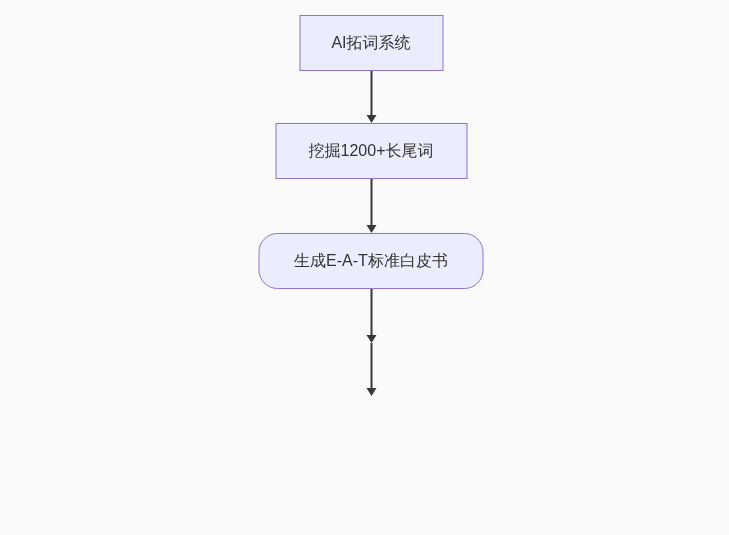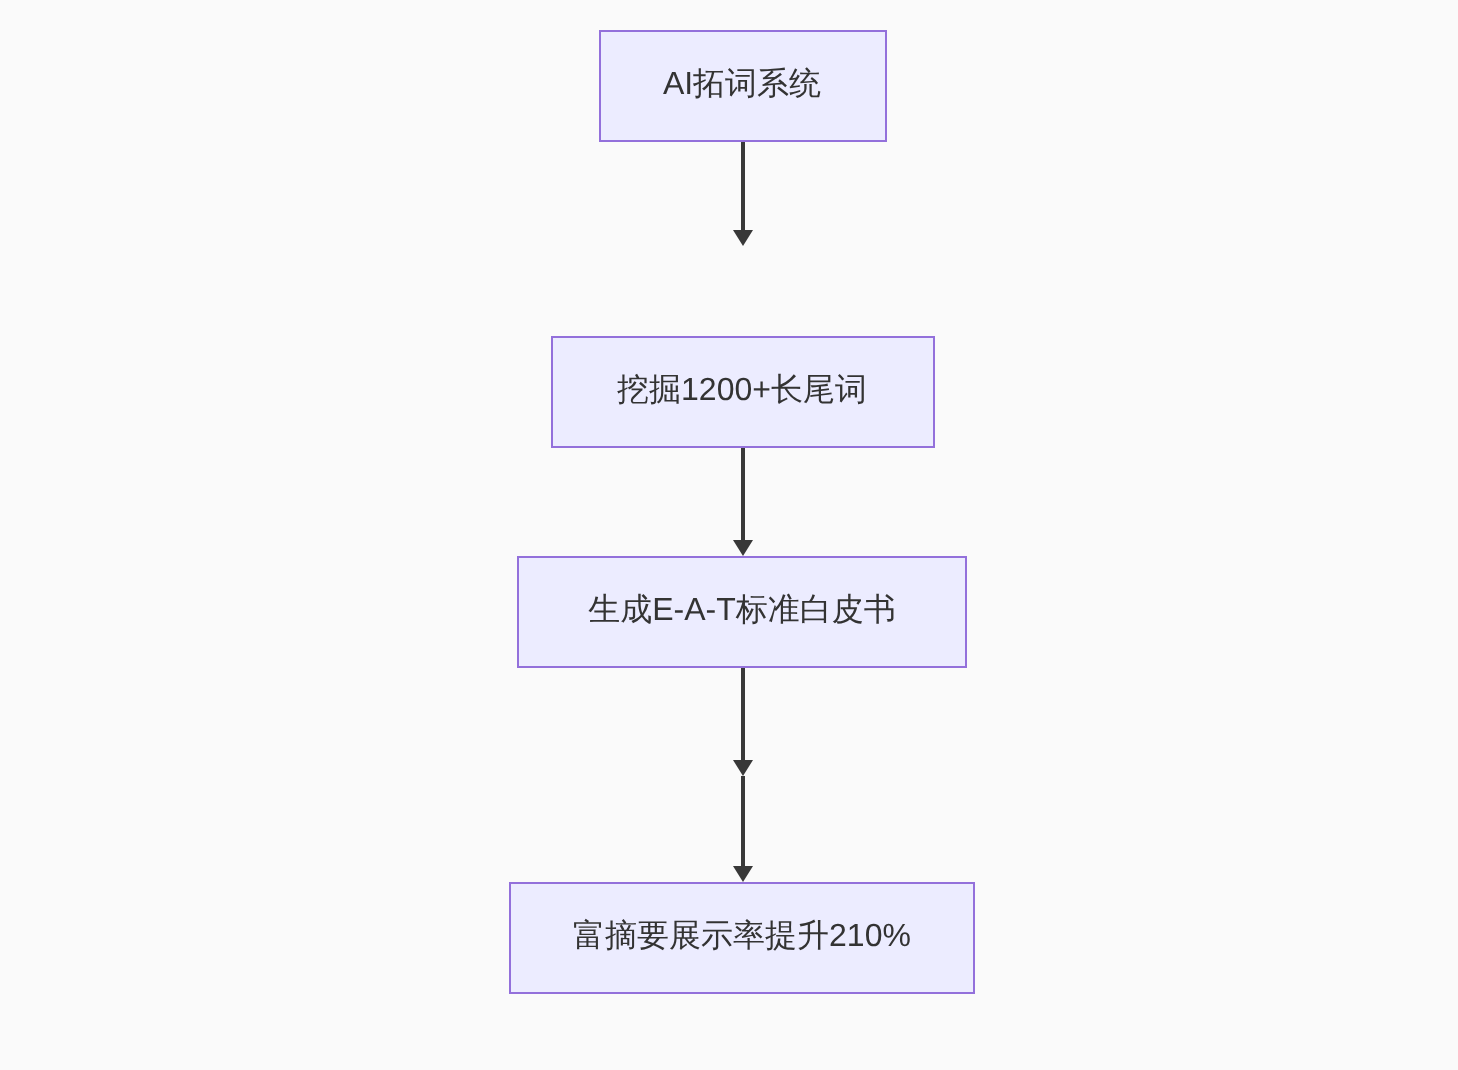--- a/index.html
+++ b/index.html
@@ -38,22 +38,22 @@
     align-items: center;
     justify-content: center;
     background: var(--node-fill);
     border: 1px solid var(--node-border);
     color: var(--node-text);
     font-size: 16px;
     line-height: 1;
     white-space: nowrap;
   }
   .node-1 { width: 144px; }
-  .node-2 { width: 192px; margin-top: 45px; }
-  .node-3 { width: 225px; }
+  .node-2 { width: 192px; }
+  .node-3 { width: 225px; border-radius: 19px; }
   .node-4 { width: 219px; }
   .node-5 { width: 233px; }
   .edge {
     display: flex;
     flex-direction: column;
     align-items: center;
   }
   .gap-1 { height: 52px; }
   .gap-2 { height: 54px; }
   .gap-3 { height: 54px; }
@@ -103,18 +103,15 @@
       <div class="edge-line"></div>
       <div class="edge-head"></div>
     </div>
 
 
     <div class="edge gap-4">
       <div class="edge-line"></div>
       <div class="edge-head"></div>
     </div>
 
-    <div class="node node-5">
-      <span>富摘要展示率提升210%</span>
-    </div>
 
   </div>
 </div>
 
 </body></html>

